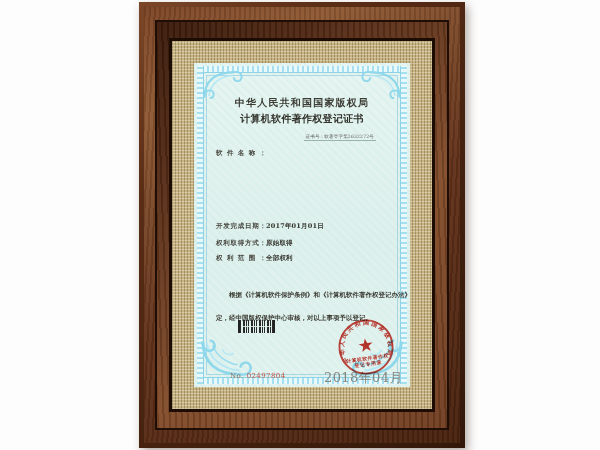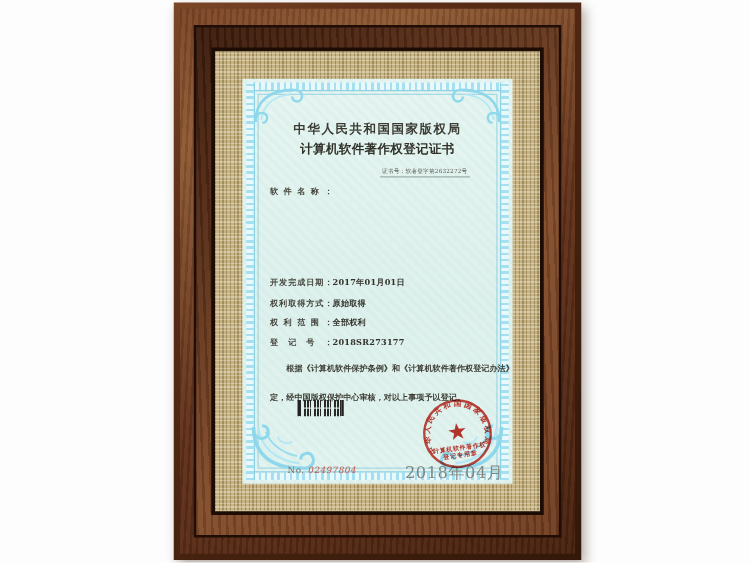--- a/index.html
+++ b/index.html
@@ -71,21 +71,21 @@
   .fvalue{color:#33332c;font-weight:600;letter-spacing:.2px;}
   .statement{position:absolute;left:22px;top:221px;width:212px;
     font-size:6.5px;line-height:23px;color:#3b3b33;text-indent:13px;font-weight:600;}
   .barcode{position:absolute;left:44px;top:257px;width:37px;height:13px;
     background:
       repeating-linear-gradient(90deg,#2a2a28 0 1px,transparent 1px 2px,#2a2a28 2px 3px,transparent 3px 5px,#2a2a28 5px 7px,transparent 7px 8px);
     box-shadow:inset 2px 0 0 #222,inset -2px 0 0 #222;}
   .barcode:after{content:"";position:absolute;left:3px;right:3px;top:6px;height:1px;background:rgba(224,240,236,.85);}
   .serial{position:absolute;left:36px;top:309px;font-size:7px;letter-spacing:.4px;}
   .serial .pfx{color:#8a6a5a;margin-right:3px;}
-  .serial .num{color:#c25548;font-style:italic;}
+  .serial .num{color:#c25548;}
   .issue-date{position:absolute;left:130px;top:306px;font-size:13px;color:#85857e;letter-spacing:.4px;z-index:1;}
   .seal{position:absolute;left:143px;top:255px;width:58px;height:58px;z-index:2;
     transform:rotate(-8deg);mix-blend-mode:multiply;opacity:.92;}
   .seal svg{width:100%;height:100%;}
 </style>
 </head>
 <body>
 
 <div class="scene">
   <div class="frame">
@@ -151,24 +151,20 @@
                   <span class="fvalue">2017年01月01日</span>
                 </div>
                 <div class="frow" style="top:190px">
                   <span class="flabel">权利范围：</span>
                   <span class="fvalue">全部权利</span>
                 </div>
                 <div class="frow" style="top:175px">
                   <span class="flabel">权利取得方式：</span>
                   <span class="fvalue">原始取得</span>
                 </div>
-                <div class="frow" style="top:206px">
-                  <span class="flabel">登记号：</span>
-                  <span class="fvalue">2018SR273177</span>
-                </div>
 
                 <div class="statement">根据《计算机软件保护条例》和《计算机软件著作权登记办法》的规定，经中国版权保护中心审核，对以上事项予以登记。</div>
 
                 <div class="barcode"></div>
 
                 <div class="issue-date">2018年04月23日</div>
 
                 <div class="seal">
                   <svg viewBox="0 0 120 120">
                     <circle cx="60" cy="60" r="55" fill="none" stroke="#c8251c" stroke-width="4" opacity=".9"></circle>

